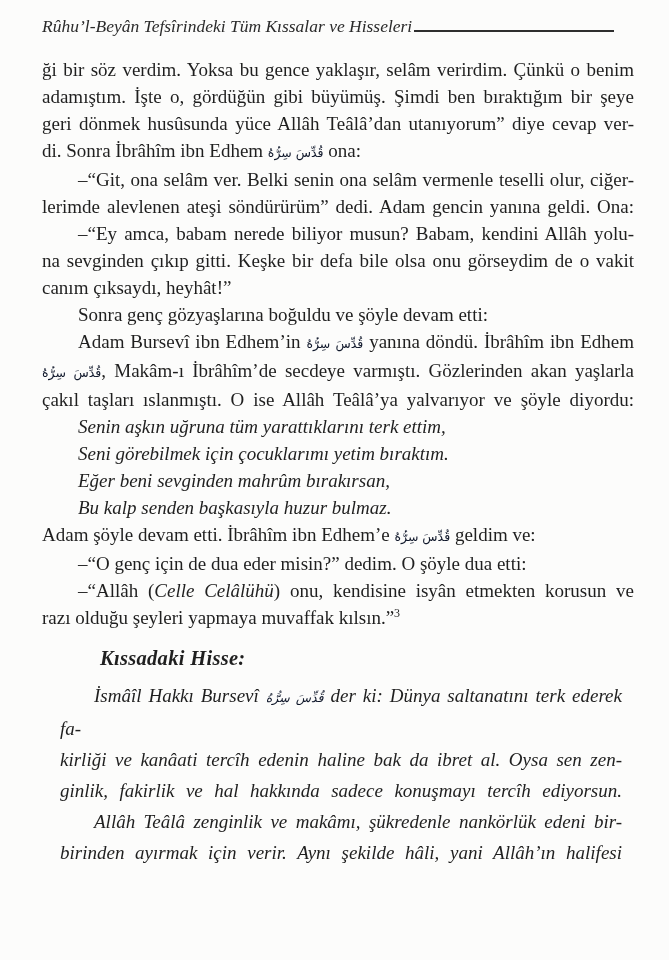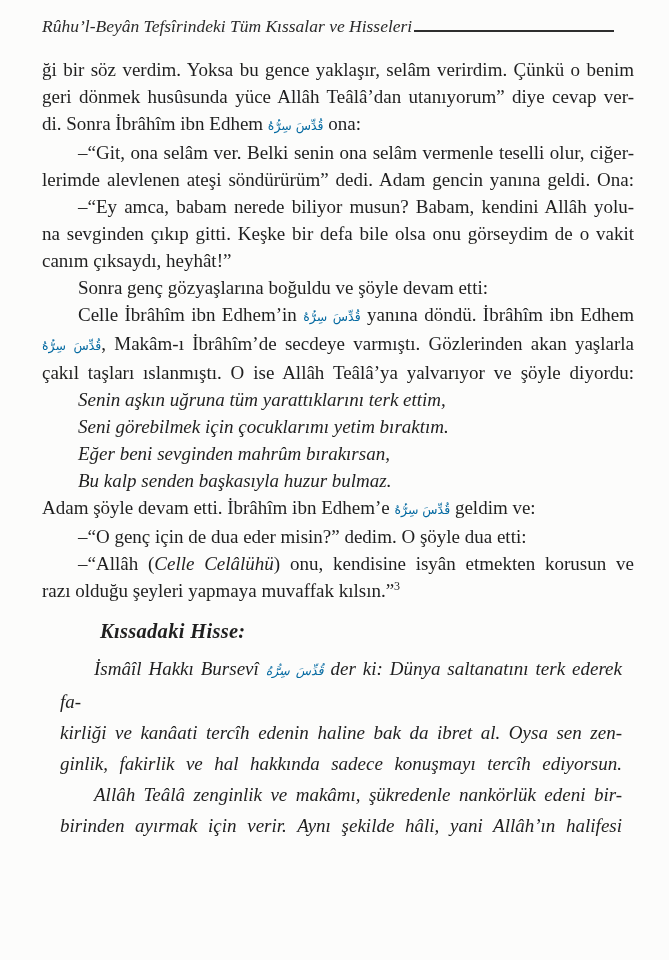--- a/index.html
+++ b/index.html
@@ -16,42 +16,43 @@
   .line{font-size:19px;line-height:27px;}
   .line.j{text-align:justify;text-align-last:justify;}
   .line.in{text-indent:36px;}
   .line.verse{font-style:italic;padding-left:36px;}
   .line.hisse{font-style:italic;line-height:31px;margin-left:18px;margin-right:12px;}
   .line.hisse.in{text-indent:34px;}
   .line.heading{font-weight:700;font-style:italic;font-size:20.5px;
                 margin:13px 0 8px 58px;letter-spacing:.3px;line-height:28px;}
   .it{font-style:italic;}
   .sup{font-size:12px;vertical-align:super;line-height:0;}
-  .honorific{font-family:"DejaVu Sans",sans-serif;font-size:12.5px;color:#0369a1;}
+  .honorific{font-family:"DejaVu Sans",sans-serif;font-size:12.5px;color:#0f172a;}
 </style>
 </head>
 <body>
 
 <div class="page">
   <header class="hdr">
     <span class="hdr-title">Rûhu’l-Beyân Tefsîrindeki Tüm Kıssalar ve Hisseleri</span>
     <span class="hdr-rule"></span>
   </header>
 
   <main id="lines">
       <div class="line body j"><span>ği bir söz verdim. Yoksa bu gence yaklaşır, selâm verirdim. Çünkü o benim</span></div>
+      <div class="line body j"><span>adamıştım. İşte o, gördüğün gibi büyümüş. Şimdi ben bıraktığım bir şeye</span></div>
       <div class="line body j"><span>geri dönmek husûsunda yüce Allâh Teâlâ’dan utanıyorum” diye cevap ver-</span></div>
       <div class="line body"><span>di. Sonra İbrâhîm ibn Edhem </span><span class="honorific">قُدِّسَ سِرُّهُ</span><span> ona:</span></div>
       <div class="line body in j"><span>–“Git, ona selâm ver. Belki senin ona selâm vermenle teselli olur, ciğer-</span></div>
       <div class="line body j"><span>lerimde alevlenen ateşi söndürürüm” dedi. Adam gencin yanına geldi. Ona:</span></div>
       <div class="line body in j"><span>–“Ey amca, babam nerede biliyor musun? Babam, kendini Allâh yolu-</span></div>
       <div class="line body j"><span>na sevginden çıkıp gitti. Keşke bir defa bile olsa onu görseydim de o vakit</span></div>
       <div class="line body"><span>canım çıksaydı, heyhât!”</span></div>
       <div class="line body in"><span>Sonra genç gözyaşlarına boğuldu ve şöyle devam etti:</span></div>
-      <div class="line body in j"><span>Celle İbrâhîm ibn Edhem’in </span><span class="honorific">قُدِّسَ سِرُّهُ</span><span> yanına döndü. İbrâhîm ibn Edhem</span></div>
+      <div class="line body in j"><span>Adam Bursevî ibn Edhem’in </span><span class="honorific">قُدِّسَ سِرُّهُ</span><span> yanına döndü. İbrâhîm ibn Edhem</span></div>
       <div class="line body j"><span class="honorific">قُدِّسَ سِرُّهُ</span><span>, Makâm-ı İbrâhîm’de secdeye varmıştı. Gözlerinden akan yaşlarla</span></div>
       <div class="line body j"><span>çakıl taşları ıslanmıştı. O ise Allâh Teâlâ’ya yalvarıyor ve şöyle diyordu:</span></div>
       <div class="line verse"><span>Senin aşkın uğruna tüm yarattıklarını terk ettim,</span></div>
       <div class="line verse"><span>Seni görebilmek için çocuklarımı yetim bıraktım.</span></div>
       <div class="line verse"><span>Eğer beni sevginden mahrûm bırakırsan,</span></div>
       <div class="line verse"><span>Bu kalp senden başkasıyla huzur bulmaz.</span></div>
       <div class="line body"><span>Adam şöyle devam etti. İbrâhîm ibn Edhem’e </span><span class="honorific">قُدِّسَ سِرُّهُ</span><span> geldim ve:</span></div>
       <div class="line body in"><span>–“O genç için de dua eder misin?” dedim. O şöyle dua etti:</span></div>
       <div class="line body in j"><span>–“Allâh (</span><span class="it">Celle Celâlühü</span><span>) onu, kendisine isyân etmekten korusun ve</span></div>
       <div class="line body"><span>razı olduğu şeyleri yapmaya muvaffak kılsın.”</span><span class="sup">3</span></div>

